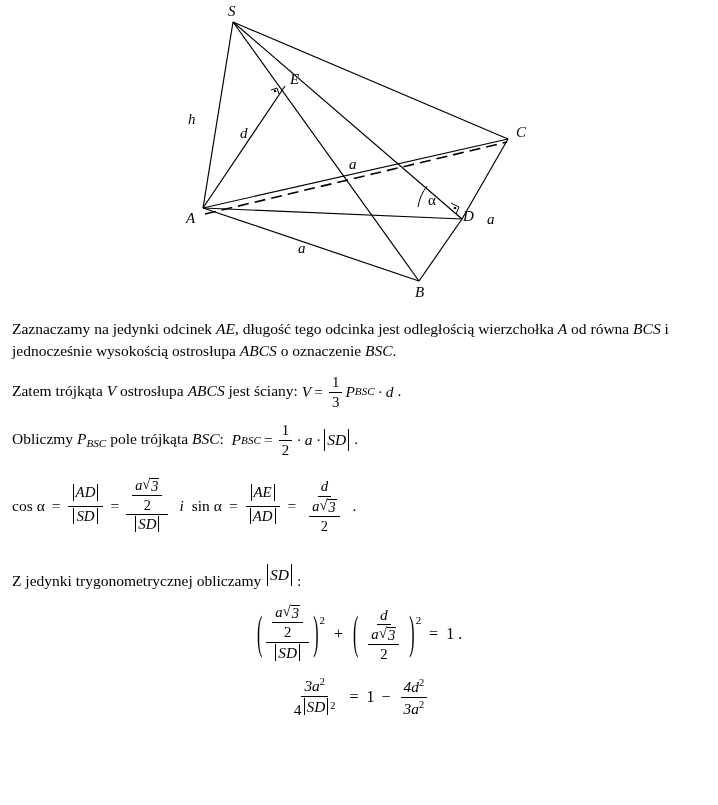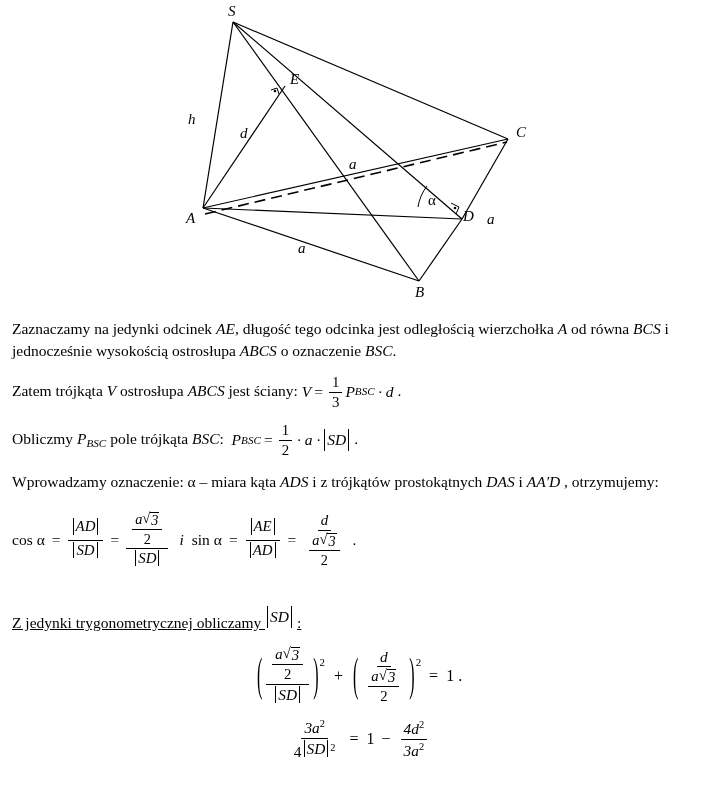--- a/index.html
+++ b/index.html
@@ -232,23 +232,20 @@
           <span style="margin:0 3px;">=</span>
           <span class="frac">
             <span class="num">1</span>
             <span class="den">2</span>
           </span>
           <span class="it" style="margin:0 2px;">· a ·</span>
           <span class="abs">SD</span>
         </span><span style="margin-left:3px;">.</span>
     </p>
 
-    <p class="para">
-      <span>Wprowadzamy oznaczenie:  α  – miara kąta </span><span class="it">ADS</span><span> i z trójkątów prostokątnych </span><span class="it">DAS</span><span> i  </span><span class="it">AA'D</span><span> , otrzymujemy:</span>
-    </p>
 
     <p class="para" style="margin-top:18px;">
       <span class="mrow">
         <span>cos</span>
         <span style="margin:0 3px 0 4px;">α</span>
         <span style="margin:0 4px;">=</span>
         <span class="frac">
           <span class="num"><span class="abs">AD</span></span>
           <span class="den"><span class="abs">SD</span></span>
         </span>
@@ -285,21 +282,21 @@
                     <span class="rad-body">3</span>
                   </span></span>
               <span class="den">2</span>
             </span>
           </span>
         </span>
         <span style="margin-left:4px;">.</span>
       </span>
     </p>
 
-    <p class="para" style="margin-top:36px;text-decoration:underline;">
+    <p class="para" style="margin-top:28px;">
       <span>Z jedynki trygonometrycznej obliczamy </span><span class="abs">SD</span><span style="margin-left:3px;">:</span>
     </p>
 
     <div class="eq-block">
       <span class="mrow">
         <span class="paren-big">
           <span class="pl">(</span>
           <span class="frac">
             <span class="num">
               <span class="frac">

